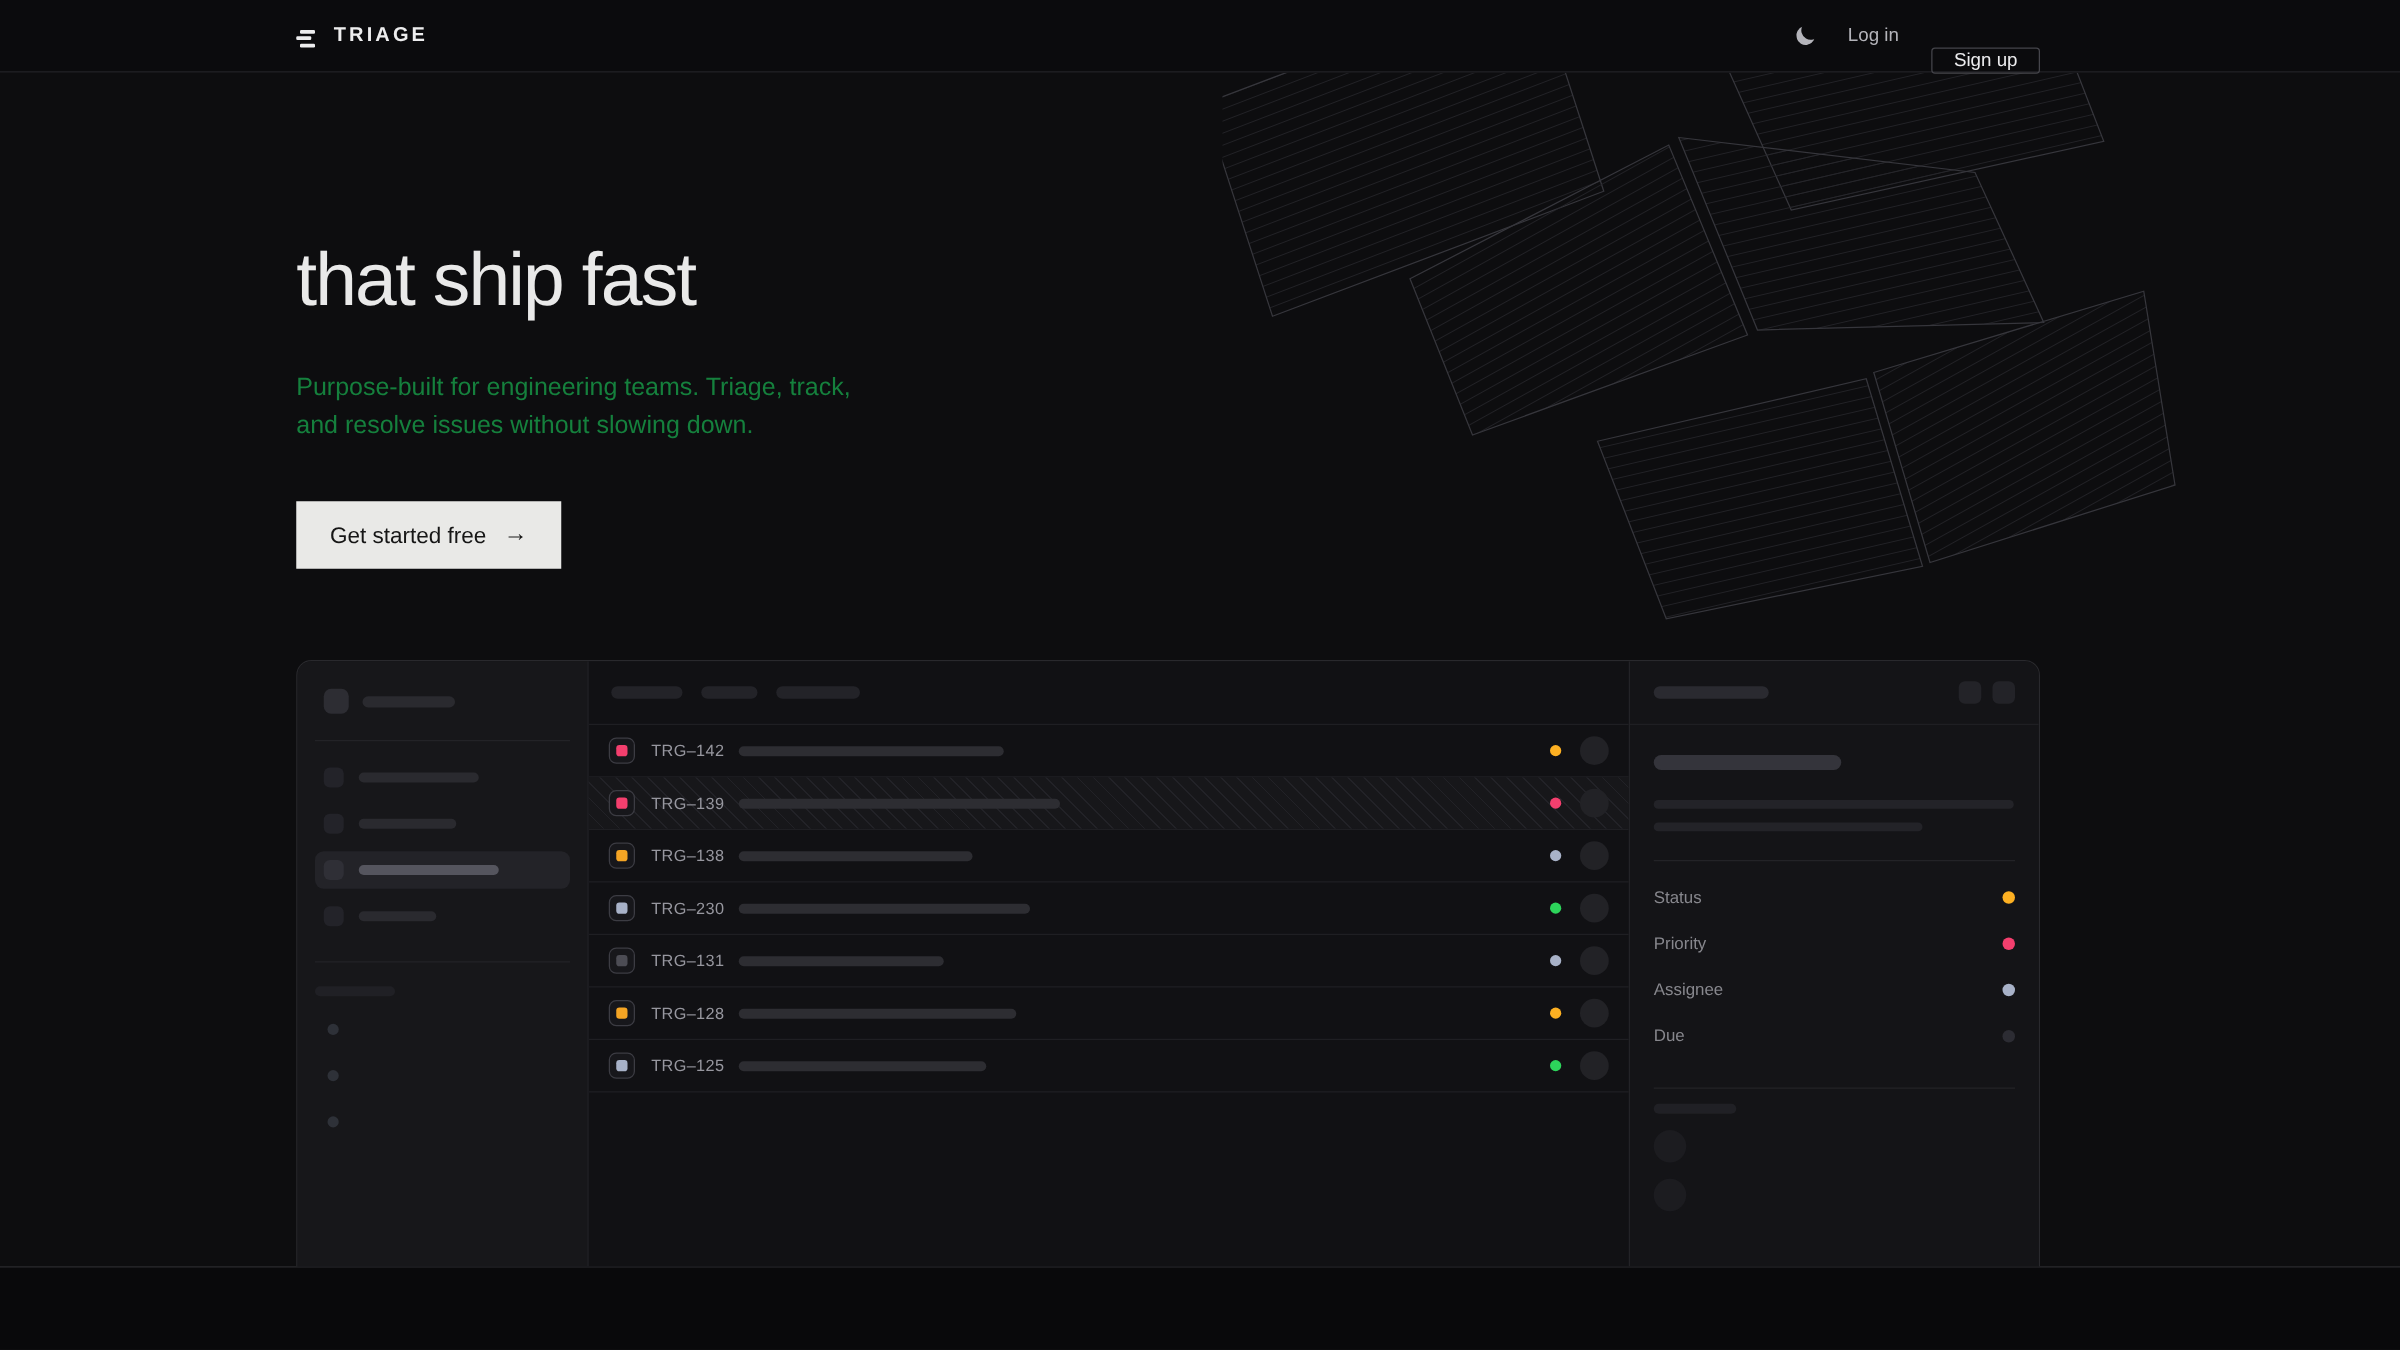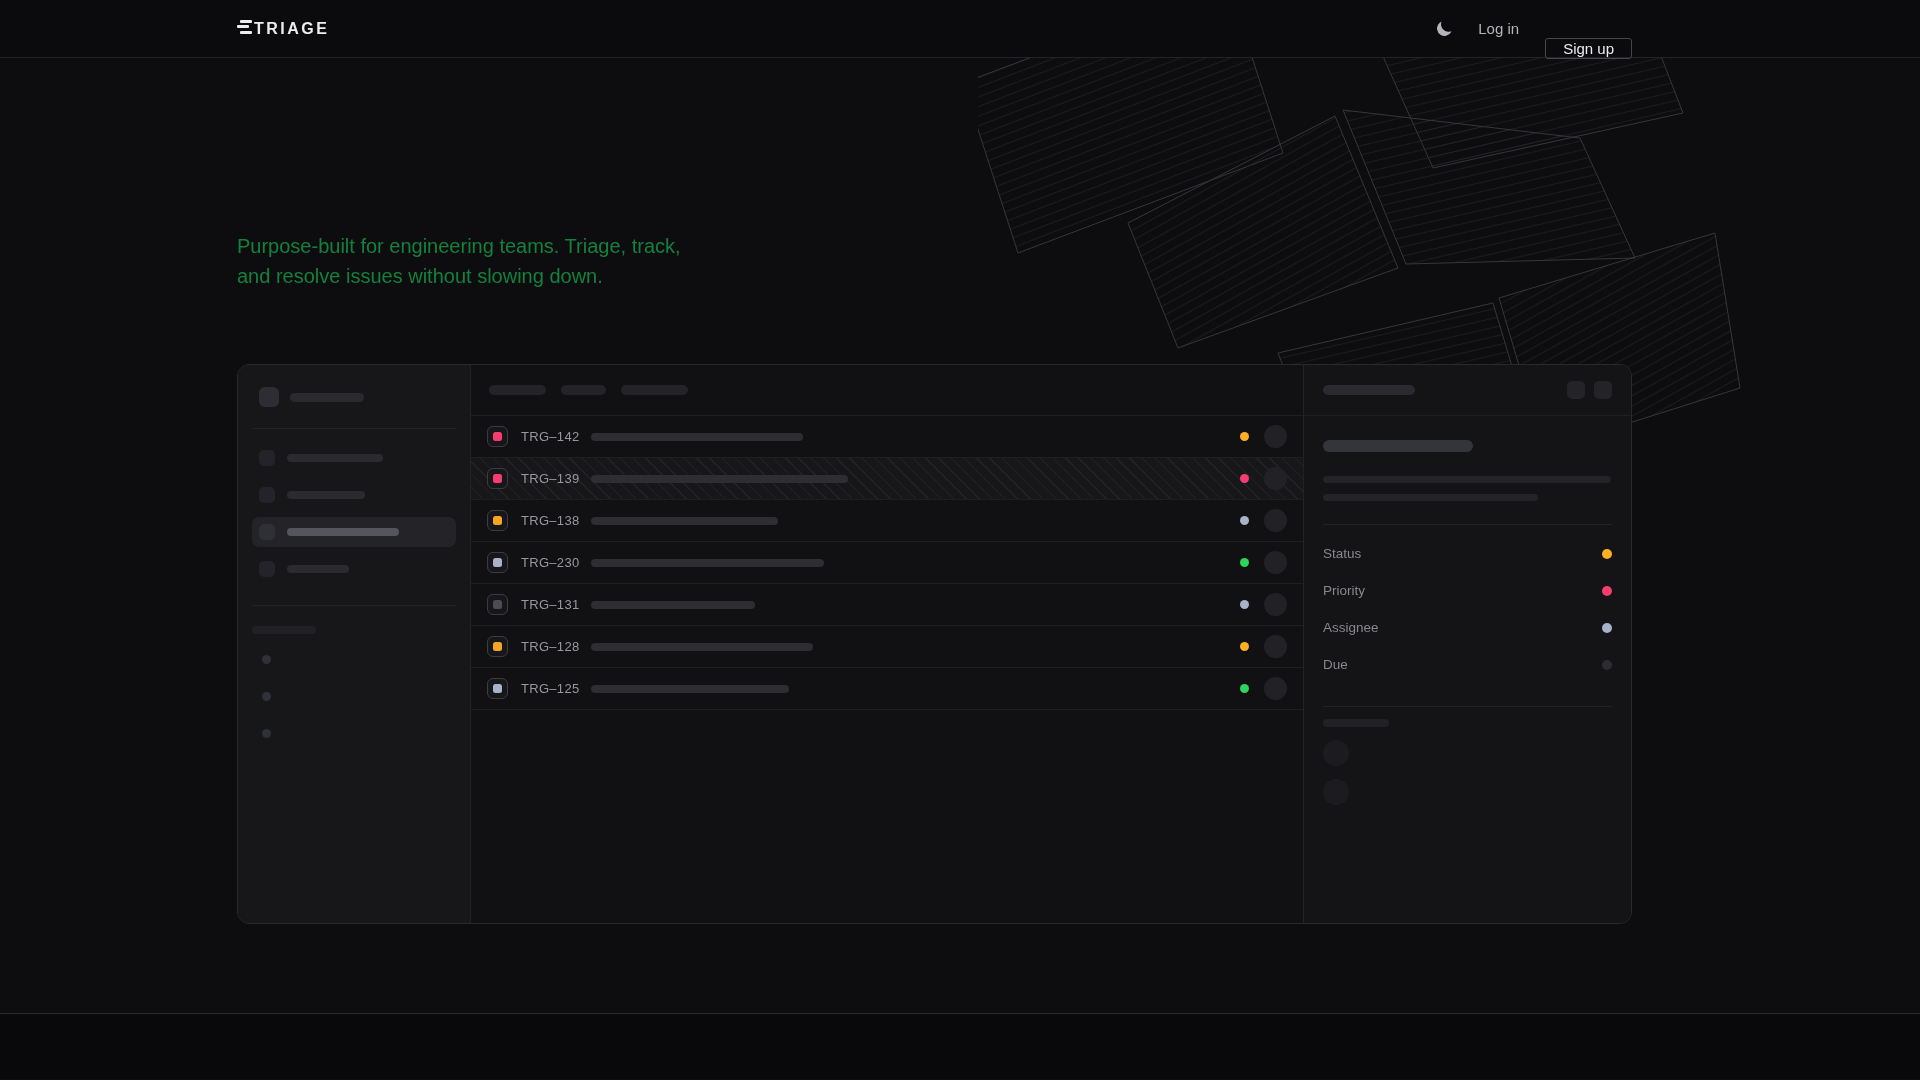--- a/index.html
+++ b/index.html
@@ -2,21 +2,21 @@
 <html><head>
 <meta charset="utf-8">
 <style>
   * { margin:0; padding:0; box-sizing:border-box; }
   html,body { width:1920px; height:1080px; overflow:hidden; }
   body { background:#0d0d0f; font-family:"Liberation Sans", sans-serif; color:#e8e8ea; }
 
   
   .topnav { height:58px; background:#0b0b0d; border-bottom:1px solid #232327; position:relative; z-index:5; }
   .nav-inner { width:1395px; margin-left:237px; height:100%; display:flex; align-items:center; justify-content:space-between; }
-  .brand { display:flex; align-items:flex-start; gap:1px; cursor:pointer; }
+  .brand { display:flex; align-items:flex-end; gap:14px; cursor:pointer; }
   .logo-mark { display:flex; flex-direction:column; gap:2.5px; width:16px; }
   .logo-mark i { display:block; height:3px; width:12px; background:#ededee; border-radius:1px; }
   .logo-mark i:nth-child(1){ margin-left:3px; }
   .logo-mark i:nth-child(3){ margin-left:3px; }
   .logo-text { font-size:16px; font-weight:700; letter-spacing:2.5px; color:#ededee; }
   .nav-right { display:flex; align-items:center; gap:26px; }
   .theme-btn { background:none; border:none; cursor:pointer; display:flex; align-items:center; }
   .moon { width:15px; height:15px; border-radius:50%; box-shadow:inset 5px -3px 0 0 #b4b4ba; transform:rotate(-15deg); display:block; }
   .login { font-size:15px; color:#b4b4ba; cursor:pointer; }
   .signup { font-size:15px; color:#ececee; background:transparent; border:1px solid #45454b; border-radius:3px; padding:1px 17px; cursor:pointer; font-family:inherit;margin-top:40px; }
@@ -127,22 +127,27 @@
       <polygon points="150,165 357,58 420,210 200,290" fill="url(#hB)"></polygon>
       <polygon points="365,52 602,80 657,200 428,206" fill="url(#hC)"></polygon>
       <polygon points="300,295 515,245 560,395 355,437" fill="url(#hC)"></polygon>
       <polygon points="521,240 737,175 762,330 566,392" fill="url(#hB)"></polygon>
     </g>
   </svg>
 
   <div class="hero-inner">
     <h1 class="hero-title">
       <br>
+      <span>that ship fast</span>
     </h1>
     <p class="hero-subtitle">Purpose-built for engineering teams. Triage, track, and resolve issues without slowing down.</p>
+    <button class="cta">
+      <span>Get started free</span>
+      <span class="arrow">→</span>
+    </button>
 
     <div class="app-card">
 
       <aside class="sb">
         <div class="sb-ws">
           <span class="sq-lg"></span>
           <span class="bar" style="width:74px"></span>
         </div>
         <div class="sb-div"></div>
         <div class="sb-item">

